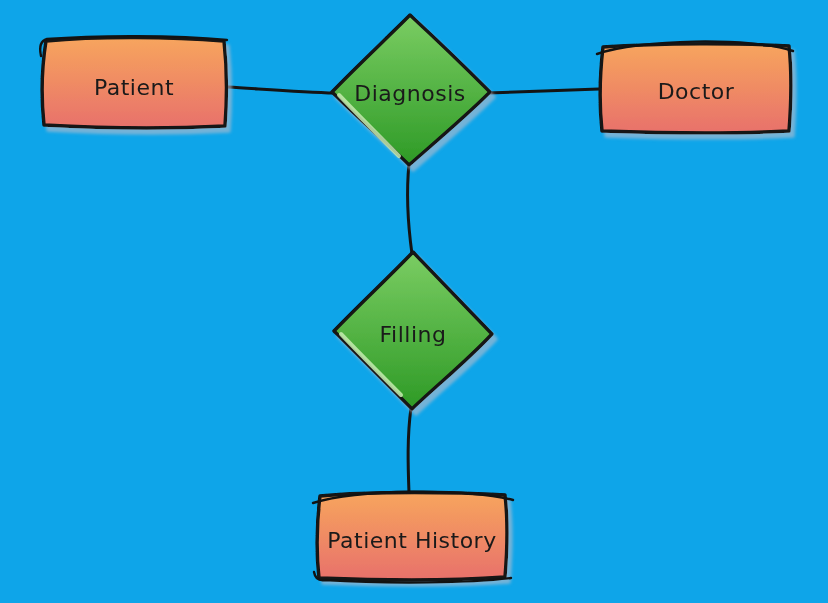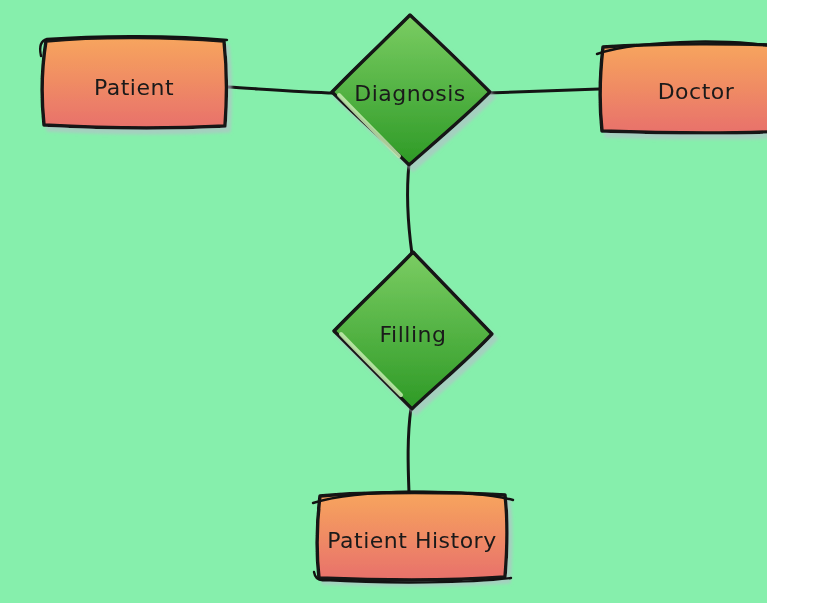--- a/index.html
+++ b/index.html
@@ -2,23 +2,23 @@
 <html><head>
 <meta charset="utf-8">
 <style>
   html, body {
     margin: 0;
     padding: 0;
     background: #ffffff;
   }
   .canvas {
     position: relative;
-    width: 767px;
+    width: 828px;
     height: 603px;
-    background: #86efac;
+    background: #0ea5e9;
     overflow: hidden;
     font-family: "DejaVu Sans", sans-serif;
   }
   svg { display: block; }
   .edge {
     fill: none;
     stroke: #141414;
     stroke-width: 3;
     stroke-linecap: round;
   }

